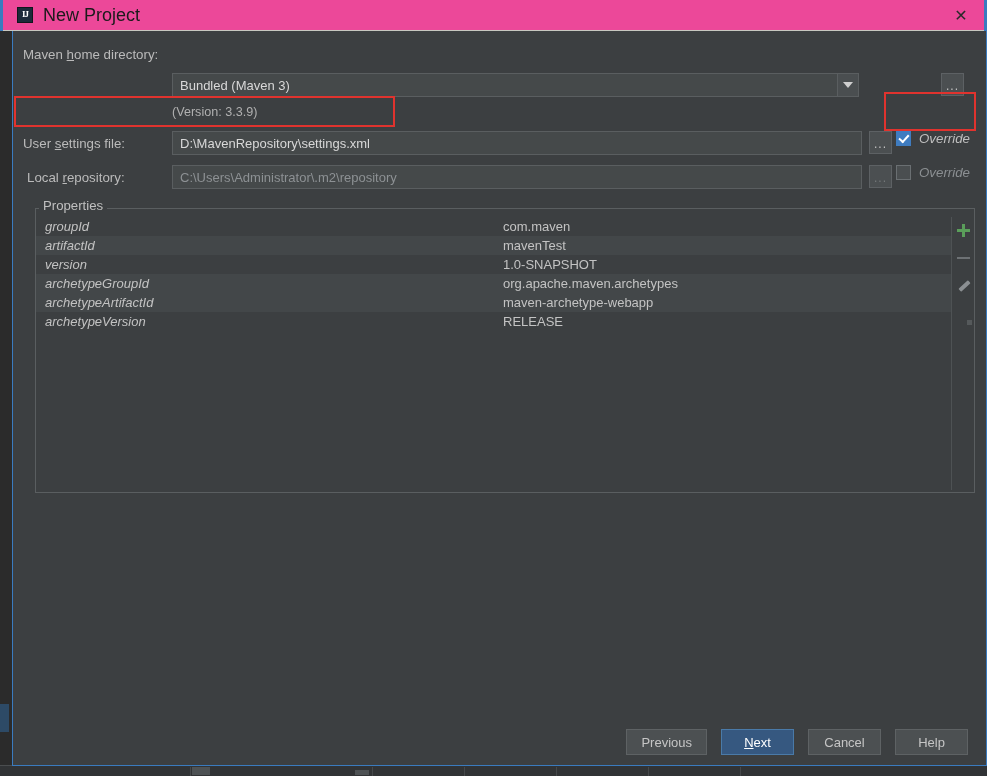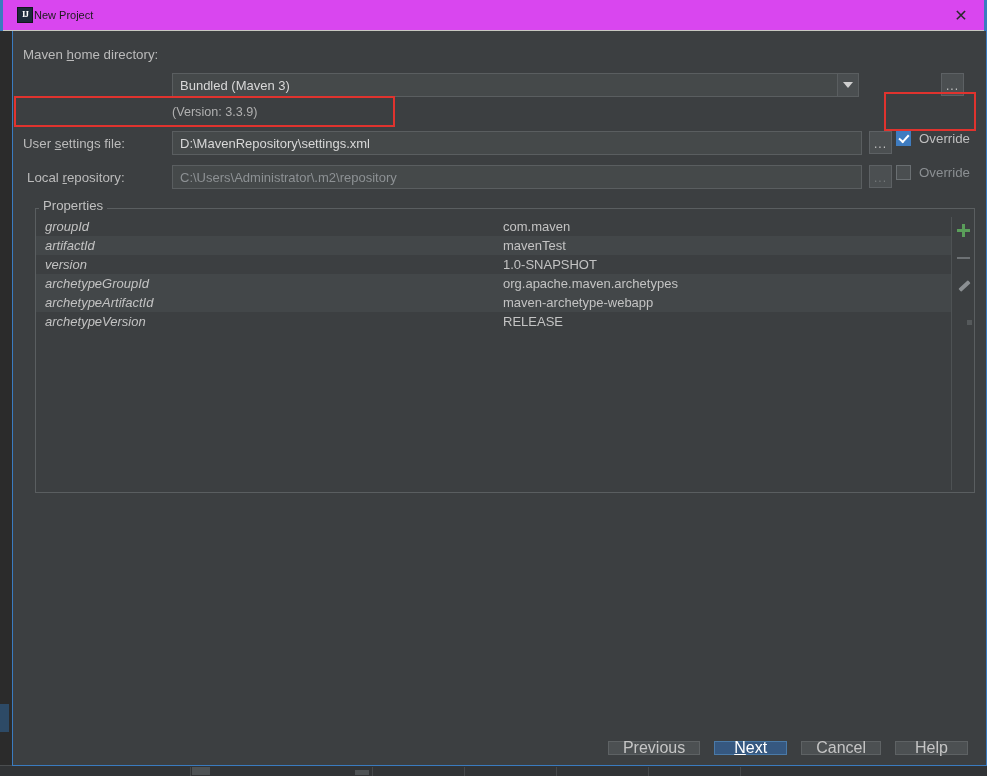--- a/index.html
+++ b/index.html
@@ -78,21 +78,21 @@
     flex-direction: column;
   }
 
   
   .titlebar {
     position: absolute;
     left: 0px;
     top: 0;
     width: 987px;
     height: 31px;
-    background: #d946ef;
+    background: #ec4899;
     border-bottom: 1px solid #c8c8c0;
     display: flex;
     align-items: center;
     box-sizing: border-box;
   }
   .titlebar-left-border {
     position: absolute;
     left: 0; top: 0;
     width: 3px; height: 31px;
     background: #3a7bbf;
@@ -114,23 +114,23 @@
     justify-content: center;
     color: #ffffff;
     font-size: 9px;
     font-weight: bold;
     letter-spacing: -1px;
     font-family: "Liberation Serif", serif;
     flex: none;
   }
   .app-icon span { transform: translateY(-1px); }
   .title-text {
-    margin-left: 1px;
+    margin-left: 10px;
     color: #1b1b1b;
-    font-size: 11px;
+    font-size: 18px;
   }
   .close-btn {
     position: absolute;
     right: 4px;
     top: 0;
     width: 44px;
     height: 30px;
     display: flex;
     align-items: center;
     justify-content: center;
@@ -232,20 +232,21 @@
     color: #b0b0b0;
     font-size: 12.6px;
   }
 
   
   .checkrow {
     position: absolute;
     display: flex;
     align-items: center;
     gap: 8px;
+    font-style: italic;
   }
   .cbox {
     width: 15px; height: 15px;
     box-sizing: border-box;
     border: 1px solid #6a6f72;
     background: #4a4e50;
     display: flex;
     align-items: center;
     justify-content: center;
   }
@@ -401,25 +402,25 @@
     display: flex;
     justify-content: flex-end;
     gap: 14px;
     padding-right: 18px;
     box-sizing: border-box;
   }
   .btn {
     box-sizing: border-box;
     min-width: 73px;
     height: 14px;
-    padding: 0 14px;
+    padding: 12px 14px;
     background: #4c5052;
     border: 1px solid #5e6264;
     color: #c5c5c5;
-    font-size: 16px;
+    font-size: 13px;
     display: flex;
     align-items: center;
     justify-content: center;
     cursor: pointer;
   }
   .btn.default {
     background: #365880;
     border-color: #4a7aa8;
     color: #ffffff;
   }

